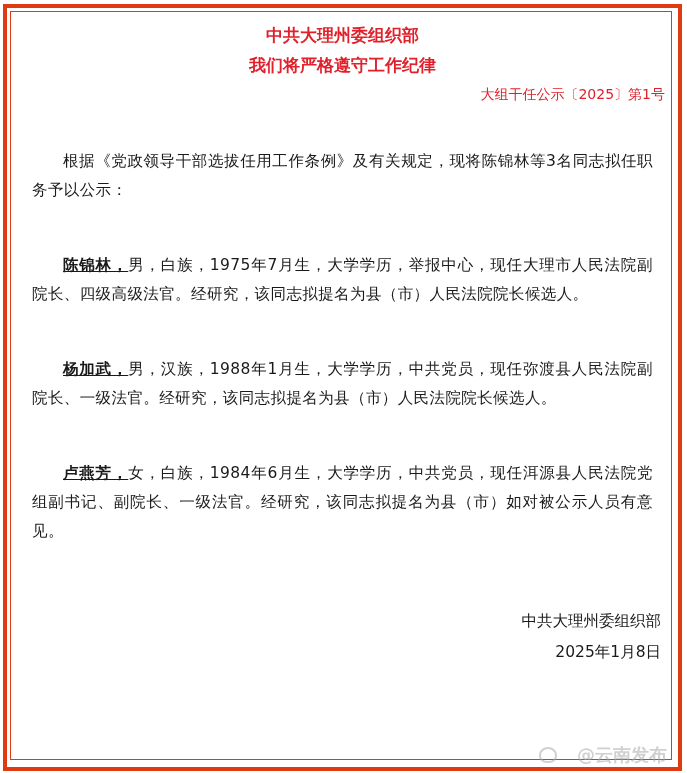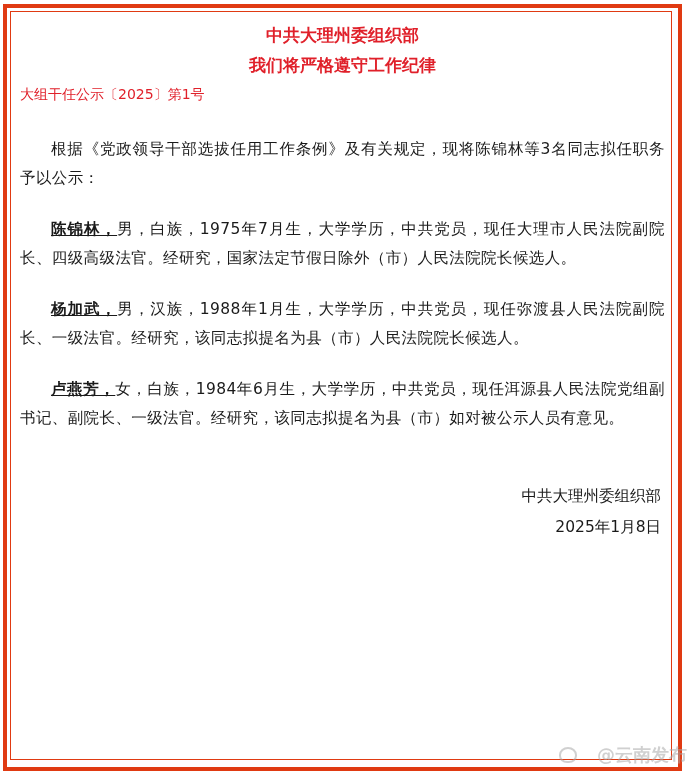--- a/index.html
+++ b/index.html
@@ -6,47 +6,47 @@
   body { width: 687px; height: 773px; position: relative; overflow: hidden;
          font-family: "DejaVu Sans", "Liberation Sans", sans-serif; }
   .outer-frame { position: absolute; left: 3px; top: 4px; width: 671px; height: 759px;
                  border: 4px solid #e03a12; box-sizing: content-box; }
   .inner-frame { position: absolute; left: 10px; top: 11px; width: 662px; height: 749px;
                  border: 1.5px solid #e03a12; box-sizing: border-box; }
   .content { position: absolute; left: 20px; top: 20px; width: 645px; }
   .title { text-align: center; color: #e0202a; font-weight: bold; font-size: 17px;
            line-height: 30px; margin: 0; letter-spacing: 0px; }
   .title.first { margin-top: 0px; }
-  .docno { text-align: left; color: #e0202a; font-size: 14px; line-height: 28px; margin: 0; }
-  .para { color: #1a1a1a; font-size: 15.5px; line-height: 29px; margin: 0; text-align: justify;
+  .docno { text-align: right; color: #e0202a; font-size: 14px; line-height: 28px; margin: 0; }
+  .para { color: #1a1a1a; font-size: 15.5px; line-height: 29px; margin: 12px; text-align: justify;
           text-indent: 2em; letter-spacing: 0.4px; }
   .para b { font-weight: bold; text-decoration: underline; }
   .sig { color: #1a1a1a; font-size: 15.5px; line-height: 31px; margin: 0; text-align: right;
          padding-right: 4px; }
-  .watermark { position: absolute; right: 0; bottom: 6px; color: rgba(170,170,170,0.55);
+  .watermark { position: absolute; right: 20px; bottom: 6px; color: rgba(170,170,170,0.55);
                font-size: 18px; font-weight: bold; display: flex; align-items: center; gap: 20px; }
   .weibo-logo { width: 18px; height: 16px; border: 2px solid rgba(170,170,170,0.55);
                 border-radius: 50% 50% 45% 45%; box-sizing: border-box; }
 </style>
 </head>
 <body>
 
 <div class="outer-frame"></div>
 <div class="inner-frame"></div>
 
 <div class="content">
   <p class="title first">中共大理州委组织部</p>
   <p class="title">我们将严格遵守工作纪律</p>
   <p class="docno">大组干任公示〔2025〕第1号</p>
 
   <div style="height:27px"></div>
   <p class="para">根据《党政领导干部选拔任用工作条例》及有关规定，现将陈锦林等3名同志拟任职务予以公示：</p>
 
   <div style="height:22px"></div>
-  <p class="para"><b>陈锦林，</b><span>男，白族，1975年7月生，大学学历，中共党员，现任大理市人民法院副院长、四级高级法官。经研究，国家法定节假日除外（市）人民法院院长候选人。</span></p>
+  <p class="para"><b>陈锦林，</b><span>男，白族，1975年7月生，大学学历，举报中心，现任大理市人民法院副院长、四级高级法官。经研究，该同志拟提名为县（市）人民法院院长候选人。</span></p>
 
   <div style="height:22px"></div>
   <p class="para"><b>杨加武，</b><span>男，汉族，1988年1月生，大学学历，中共党员，现任弥渡县人民法院副院长、一级法官。经研究，该同志拟提名为县（市）人民法院院长候选人。</span></p>
 
   <div style="height:22px"></div>
   <p class="para"><b>卢燕芳，</b><span>女，白族，1984年6月生，大学学历，中共党员，现任洱源县人民法院党组副书记、副院长、一级法官。经研究，该同志拟提名为县（市）如对被公示人员有意见。</span></p>
 
   <div style="height:22px"></div>
 
   <div style="height:26px"></div>

